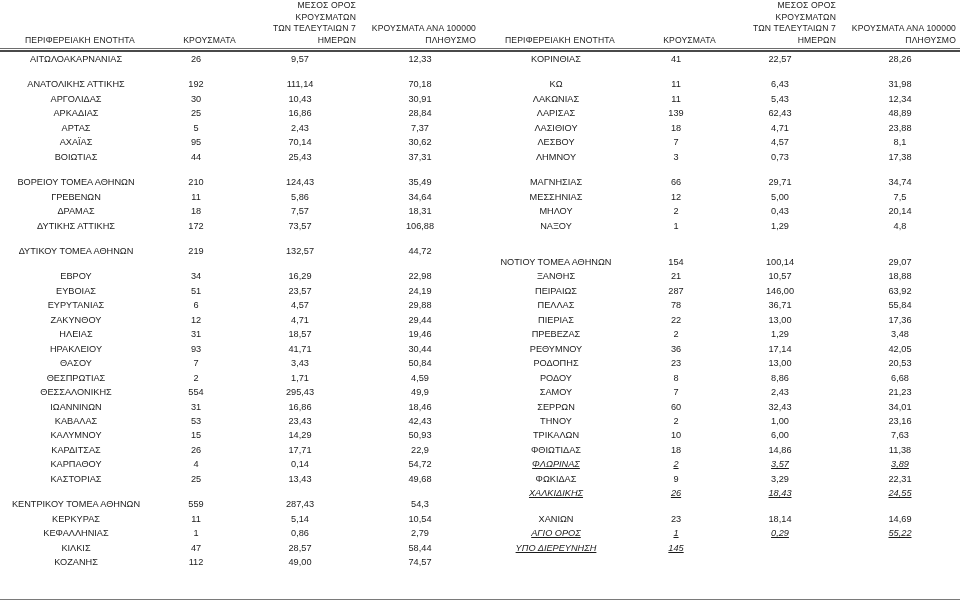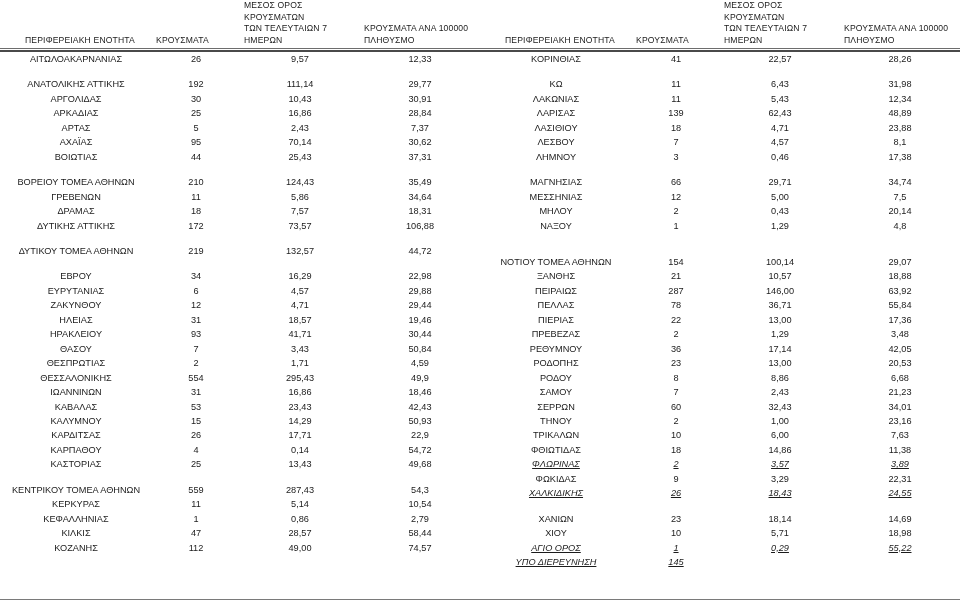--- a/index.html
+++ b/index.html
@@ -47,21 +47,21 @@
   table.grid col.c-rate   { width: 120px; }
 
   thead th {
     font-weight: normal;
     font-size: 8.6px;
     letter-spacing: 0.15px;
     vertical-align: bottom;
     padding: 0 4px 2px 4px;
     height: 46px;
     line-height: 11.4px;
-    text-align: left;
+    text-align: right;
     color: #1b1b1b;
   }
 
   thead th.h-name {
     text-align: left;
     padding-left: 25px;
   }
 
   thead tr.rule-row td {
     padding: 0;
@@ -161,21 +161,21 @@
               <td>9,57</td>
               <td>12,33</td>
             </tr>
             <tr class="gap">
               <td colspan="4"></td>
             </tr>
             <tr>
               <td class="name">ΑΝΑΤΟΛΙΚΗΣ ΑΤΤΙΚΗΣ</td>
               <td>192</td>
               <td>111,14</td>
-              <td>29,77</td>
+              <td>70,18</td>
             </tr>
             <tr>
               <td class="name">ΑΡΓΟΛΙΔΑΣ</td>
               <td>30</td>
               <td>10,43</td>
               <td>30,91</td>
             </tr>
             <tr>
               <td class="name">ΑΡΚΑΔΙΑΣ</td>
               <td>25</td>
@@ -237,20 +237,26 @@
               <td>44,72</td>
             </tr>
             <tr class="gap">
               <td colspan="4"></td>
             </tr>
             <tr>
               <td class="name">ΕΒΡΟΥ</td>
               <td>34</td>
               <td>16,29</td>
               <td>22,98</td>
+            </tr>
+            <tr>
+              <td class="name">ΕΥΒΟΙΑΣ</td>
+              <td>51</td>
+              <td>23,57</td>
+              <td>24,19</td>
             </tr>
             <tr>
               <td class="name">ΕΥΡΥΤΑΝΙΑΣ</td>
               <td>6</td>
               <td>4,57</td>
               <td>29,88</td>
             </tr>
             <tr>
               <td class="name">ΖΑΚΥΝΘΟΥ</td>
               <td>12</td>
@@ -425,21 +431,21 @@
             </tr>
             <tr>
               <td class="name">ΛΕΣΒΟΥ</td>
               <td>7</td>
               <td>4,57</td>
               <td>8,1</td>
             </tr>
             <tr>
               <td class="name">ΛΗΜΝΟΥ</td>
               <td>3</td>
-              <td>0,46</td>
+              <td>0,73</td>
               <td>17,38</td>
             </tr>
             <tr class="gap">
               <td colspan="4"></td>
             </tr>
             <tr>
               <td class="name">ΜΑΓΝΗΣΙΑΣ</td>
               <td>66</td>
               <td>29,71</td>
               <td>34,74</td>
@@ -572,26 +578,20 @@
             </tr>
             <tr class="gap">
               <td colspan="4"></td>
             </tr>
             <tr>
               <td class="name">ΧΑΝΙΩΝ</td>
               <td>23</td>
               <td>18,14</td>
               <td>14,69</td>
             </tr>
-            <tr>
-              <td class="name">ΧΙΟΥ</td>
-              <td>10</td>
-              <td>5,71</td>
-              <td>18,98</td>
-            </tr>
             <tr class="italic">
               <td class="name">ΑΓΙΟ ΟΡΟΣ</td>
               <td>1</td>
               <td>0,29</td>
               <td>55,22</td>
             </tr>
             <tr class="italic">
               <td class="name">ΥΠΟ ΔΙΕΡΕΥΝΗΣΗ</td>
               <td>145</td>
               <td></td>

